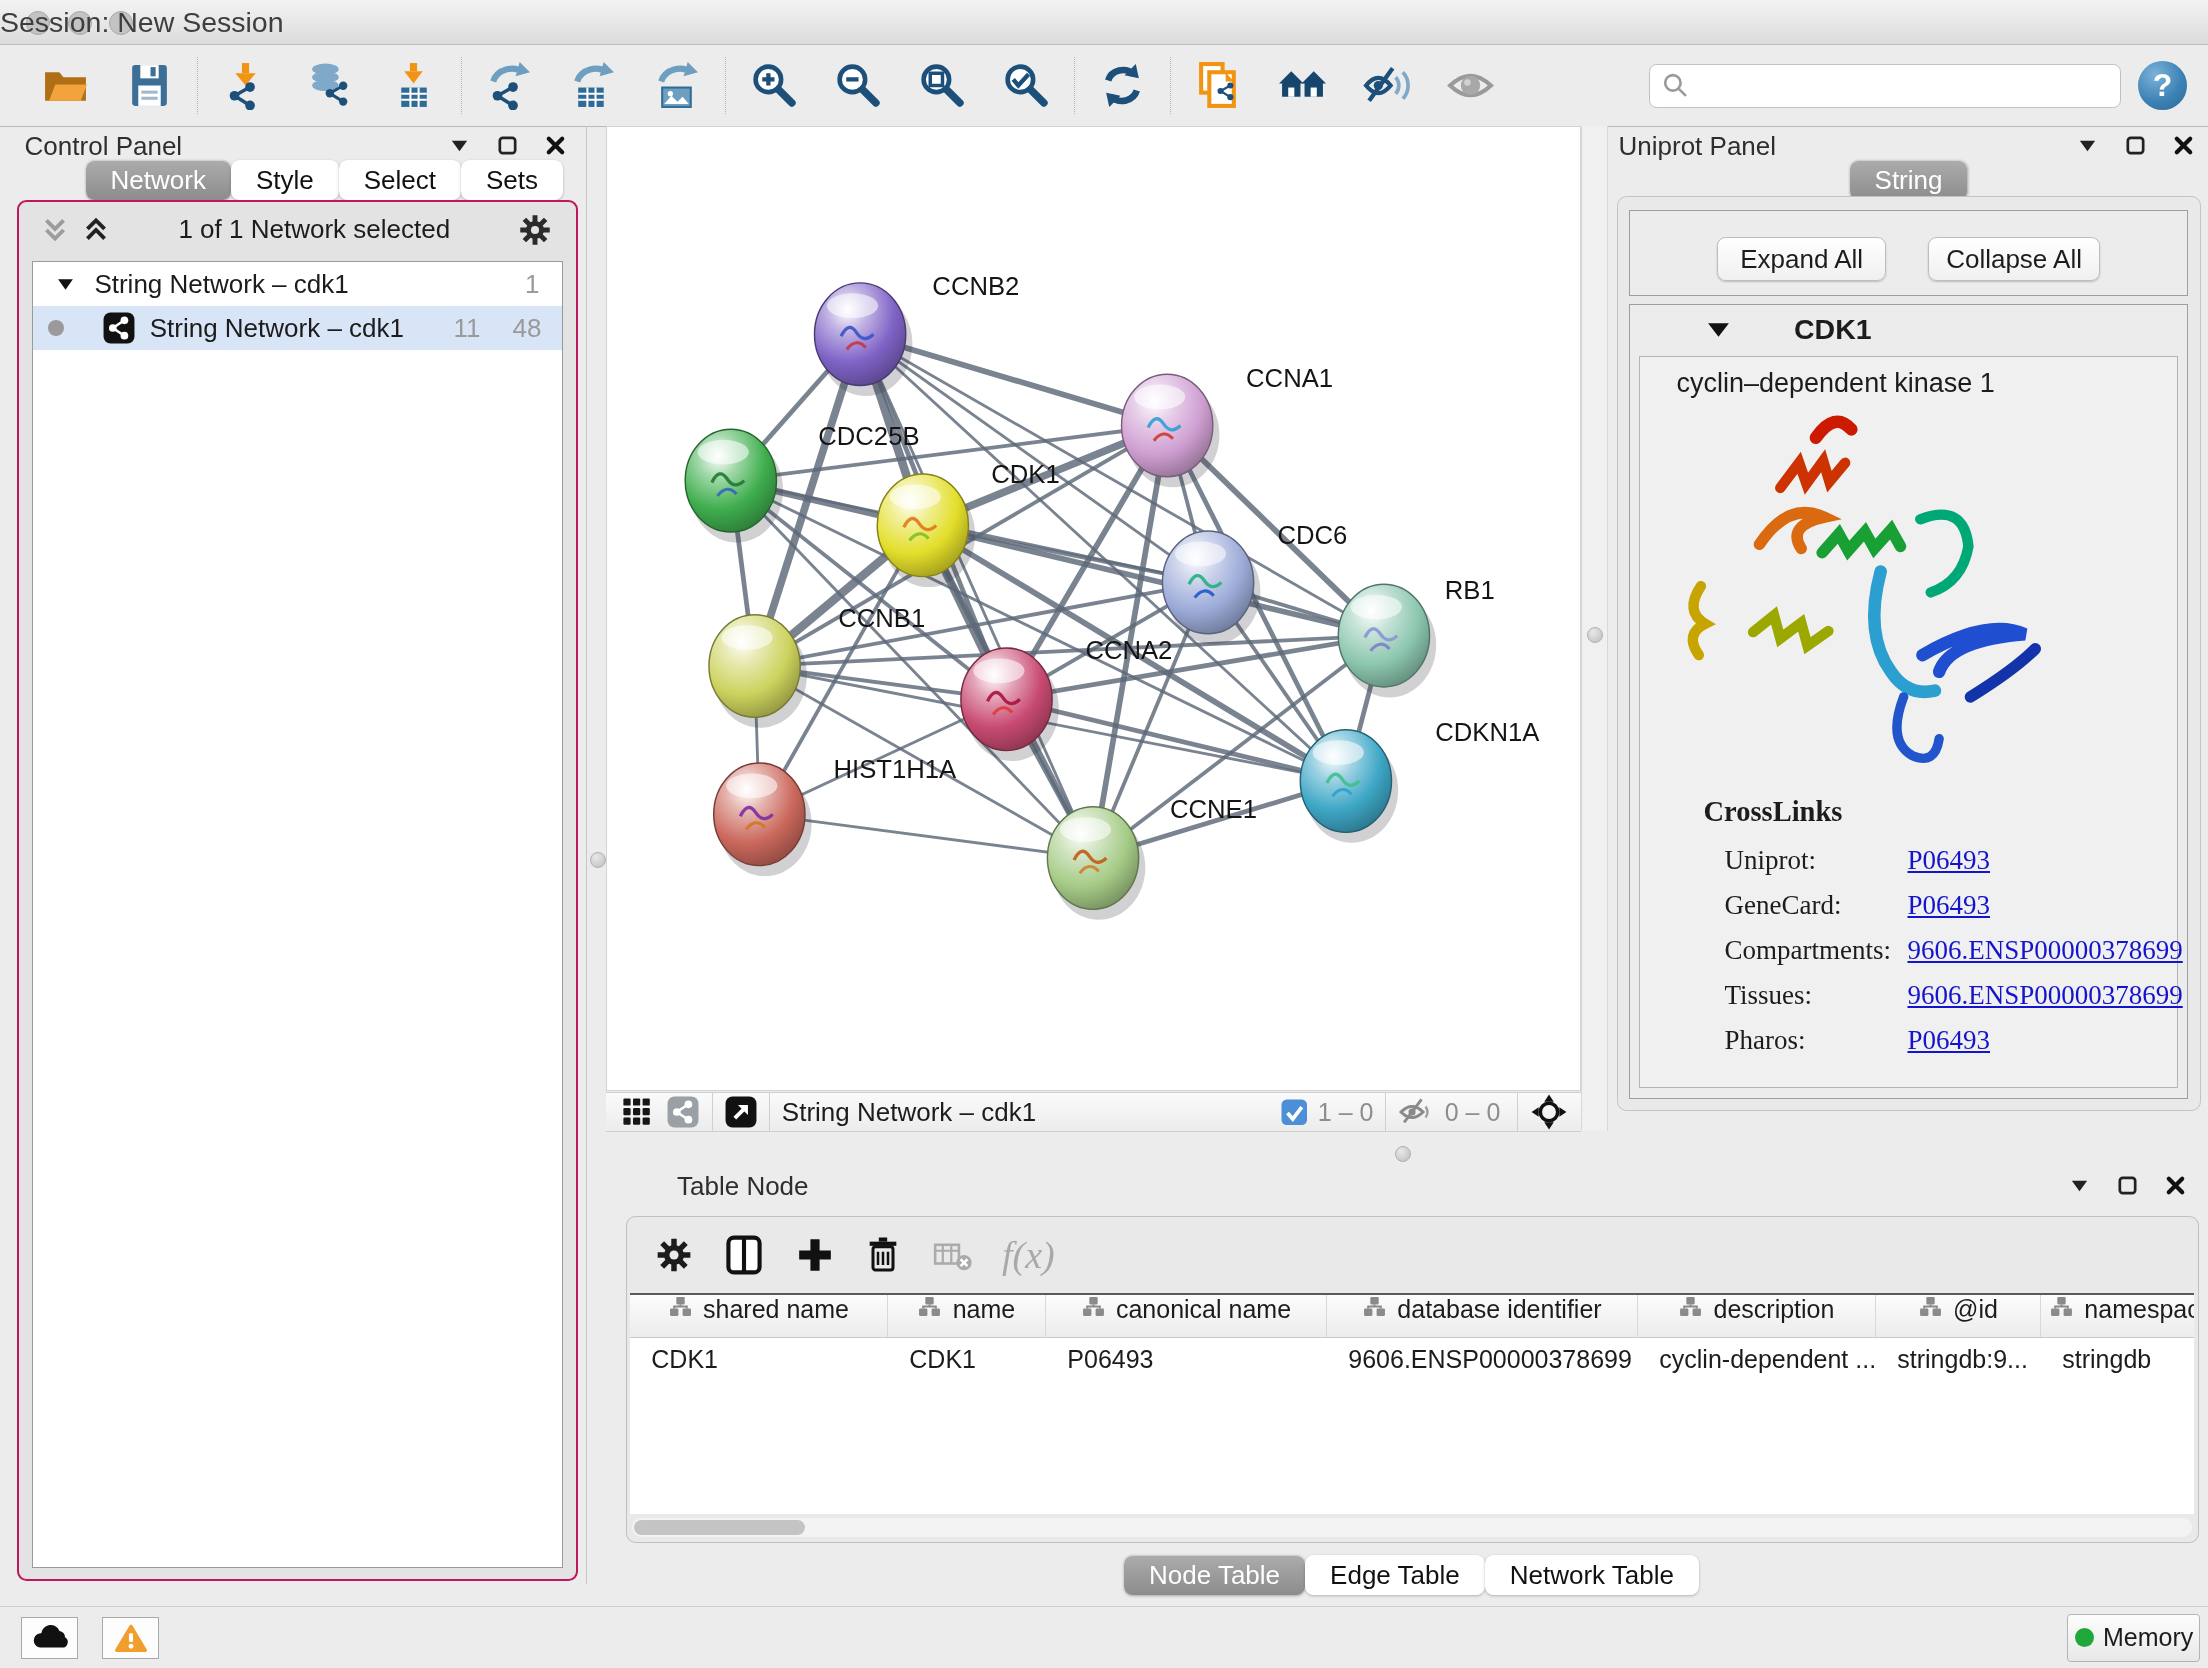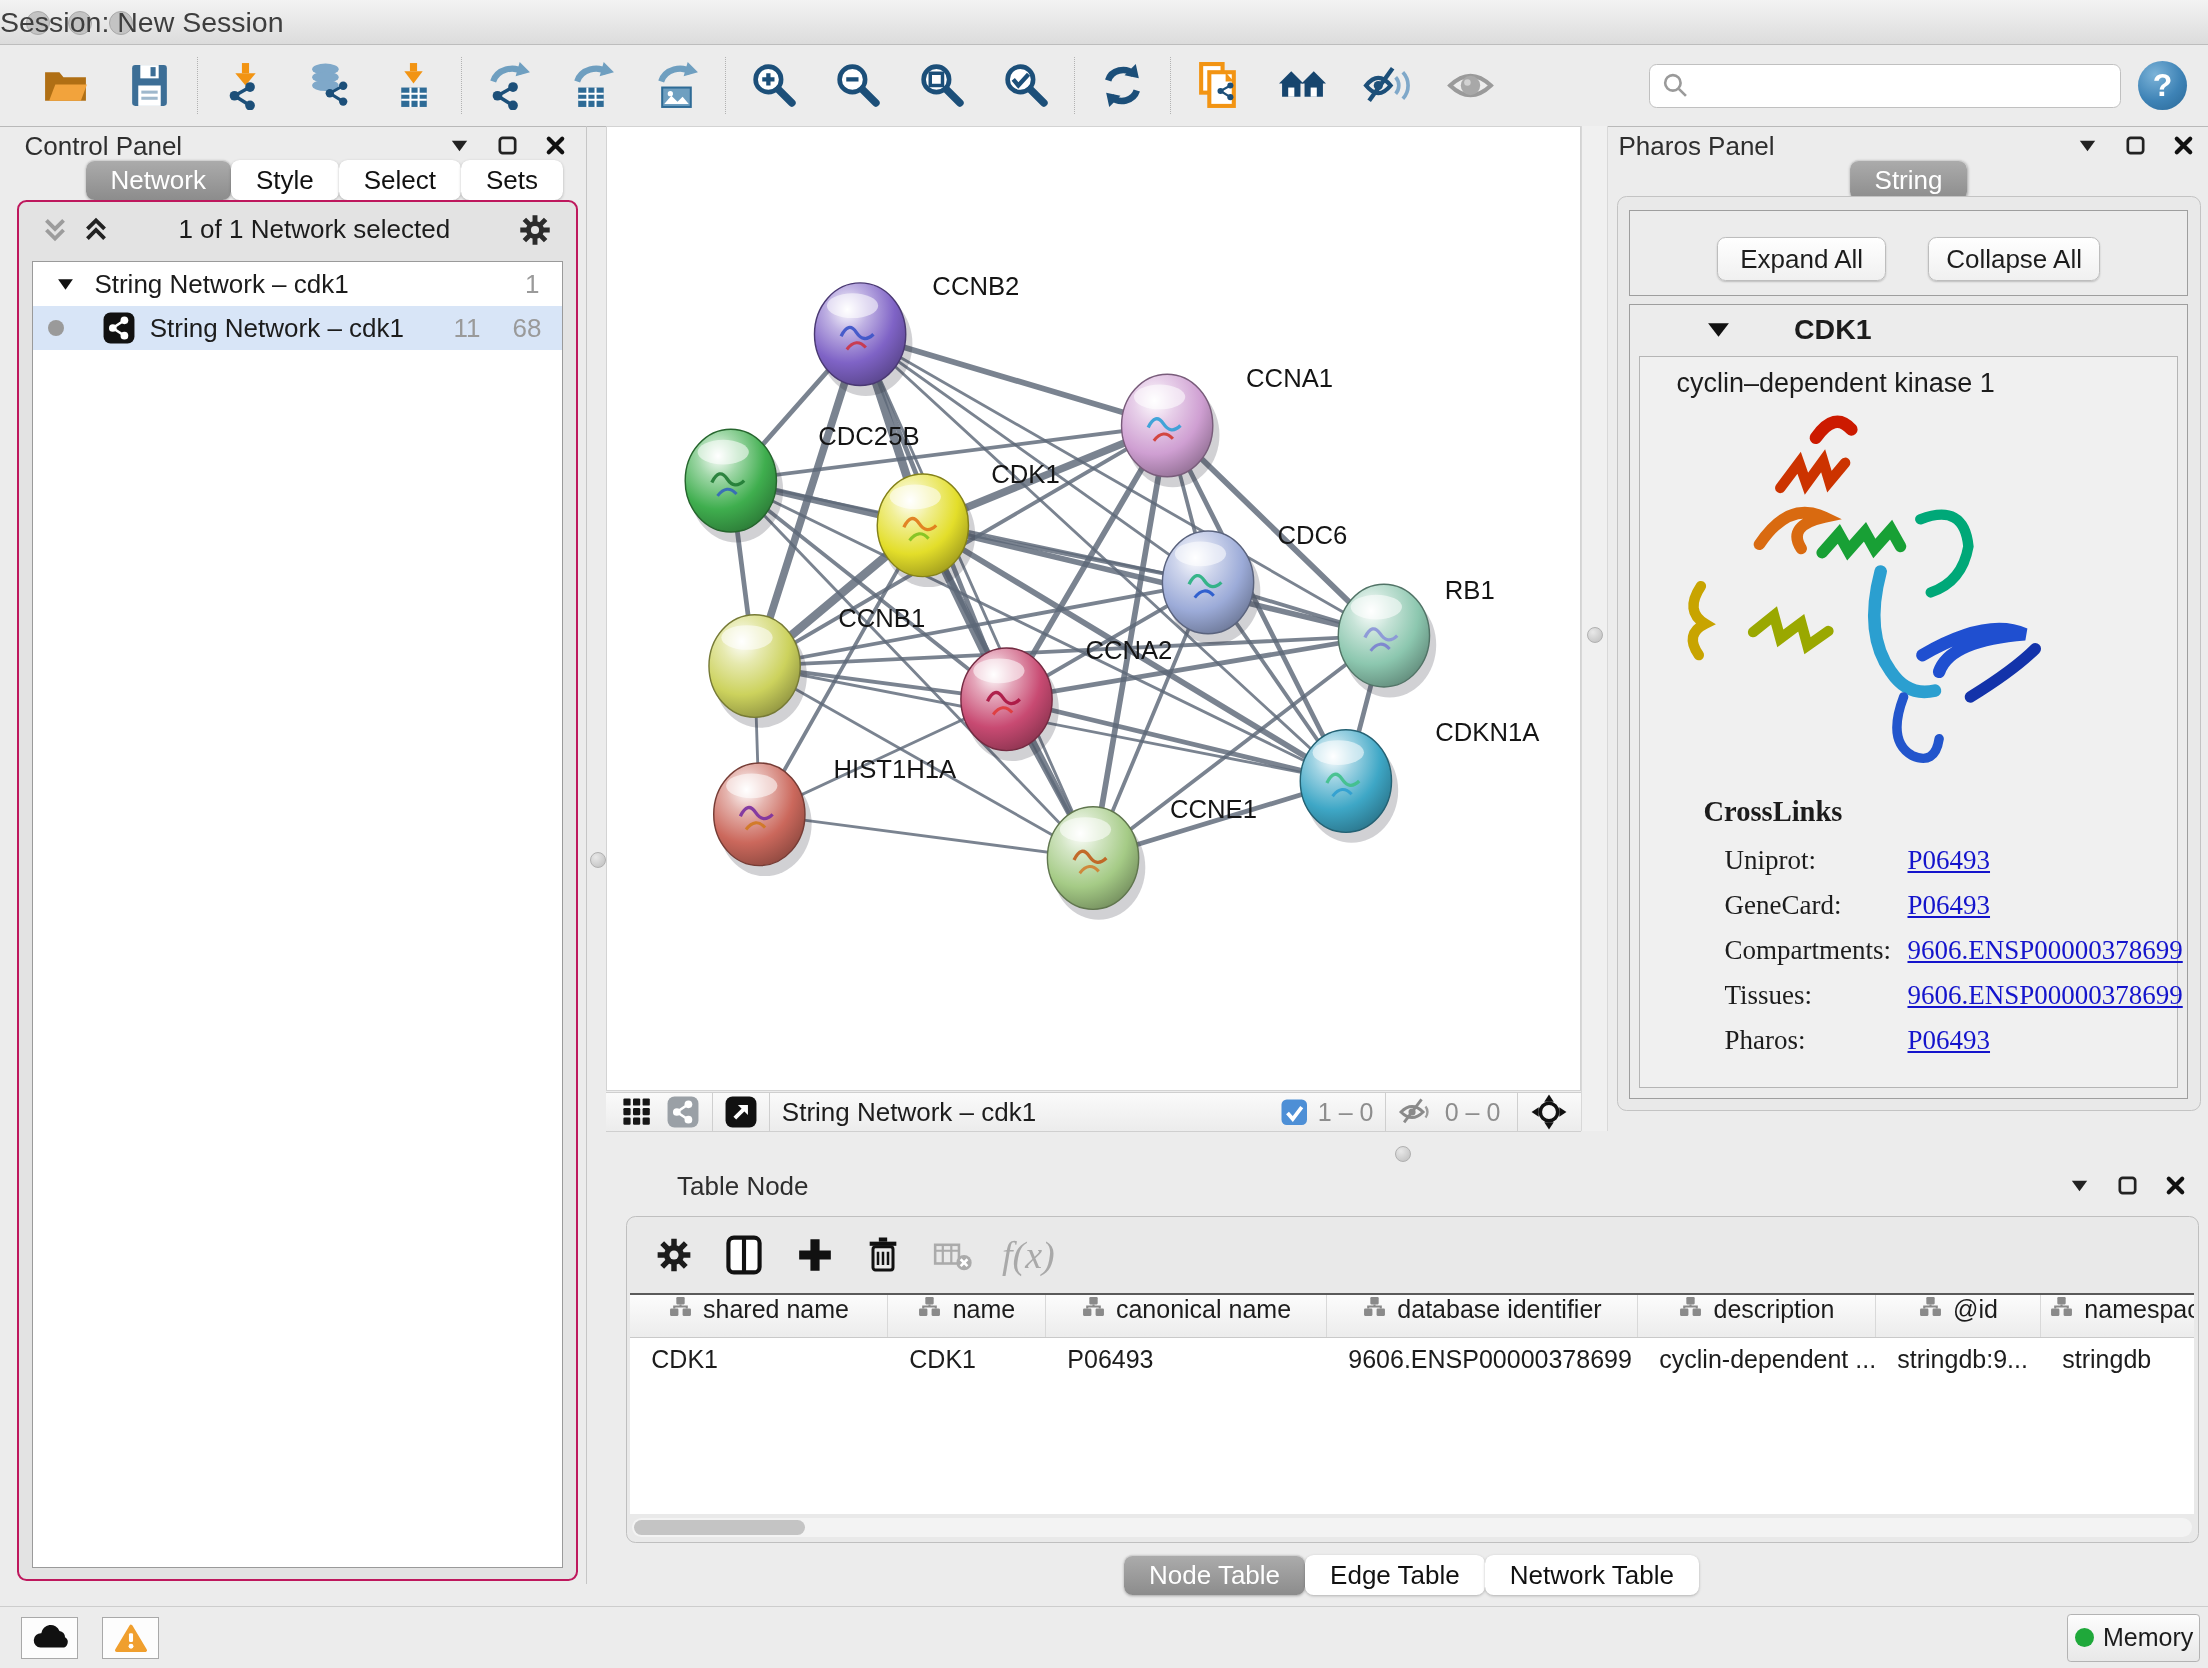--- a/index.html
+++ b/index.html
@@ -373,21 +373,21 @@
                 <g fill="#fff">
                   <circle cx="29" cy="12" r="5"></circle>
                   <circle cx="14" cy="22" r="5"></circle>
                   <circle cx="29" cy="32" r="5"></circle>
                   <path d="M29 12L14 22l15 10" stroke="#fff" stroke-width="3.4" fill="none"></path>
                 </g>
               </svg>
             </span>
           <span style="margin-left:13.3px;flex:1">String Network – cdk1</span>
           <span class="tree-count">11</span>
-          <span class="tree-count" style="margin-left:32px;margin-right:21px">68</span>
+          <span class="tree-count" style="margin-left:32px;margin-right:21px">48</span>
         </div>
       </div>
     </div>
   </div>
 
   <div class="net-canvas">
     <svg id="netsvg" width="973" height="963" viewBox="0 0 1023 1013" style="font-size:27px">
         <defs>
           <radialGradient id="ng0" cx="36%" cy="26%" r="80%">
   <stop offset="0%" stop-color="#ffffff"></stop>
@@ -666,21 +666,21 @@
       </span>
   </div>
 
   <div class="v-split">
     <div class="split-dot" style="left:4.8px;top:501px"></div>
   </div>
   <div class="split-dot" style="left:590px;top:852px"></div>
   <div class="split-dot" style="left:1395px;top:1146px"></div>
 
   <div class="results-panel">
-    <div class="panel-title abs" style="left:9.5px;top:4.8px">Pharos Panel</div>
+    <div class="panel-title abs" style="left:9.5px;top:4.8px">Uniprot Panel</div>
     <div class="head-icons" style="right:13.3px;top:7.6px">
       <span>
           <svg width="23" height="23" viewBox="0 0 24 24">
             <path d="M4 7h16l-8 11z" fill="#222"></path>
           </svg>
         </span>
       <span>
           <svg width="23" height="23" viewBox="0 0 24 24">
             <rect x="4" y="4" width="16" height="16" rx="3" fill="none" stroke="#222" stroke-width="2.8"></rect>
           </svg>

